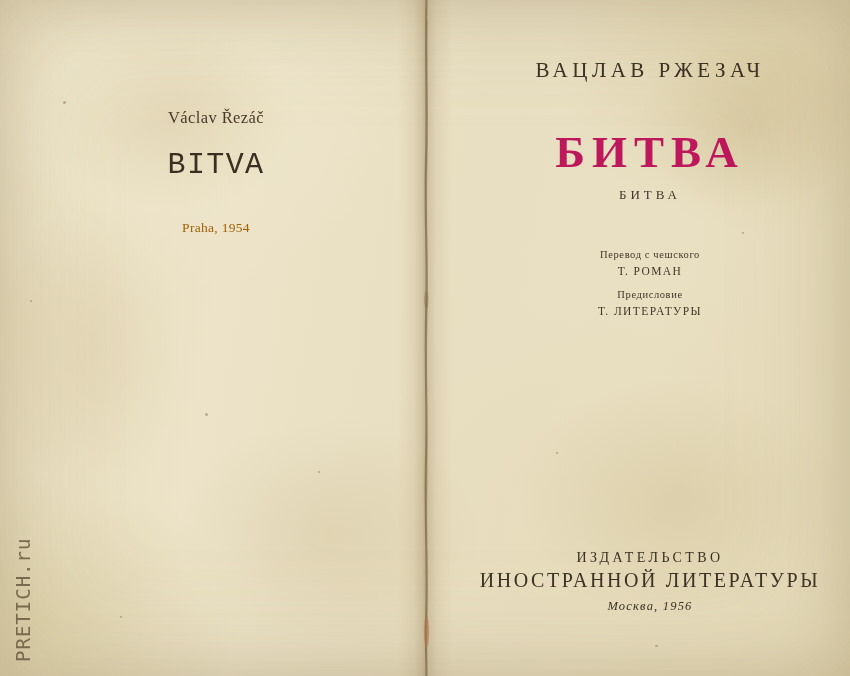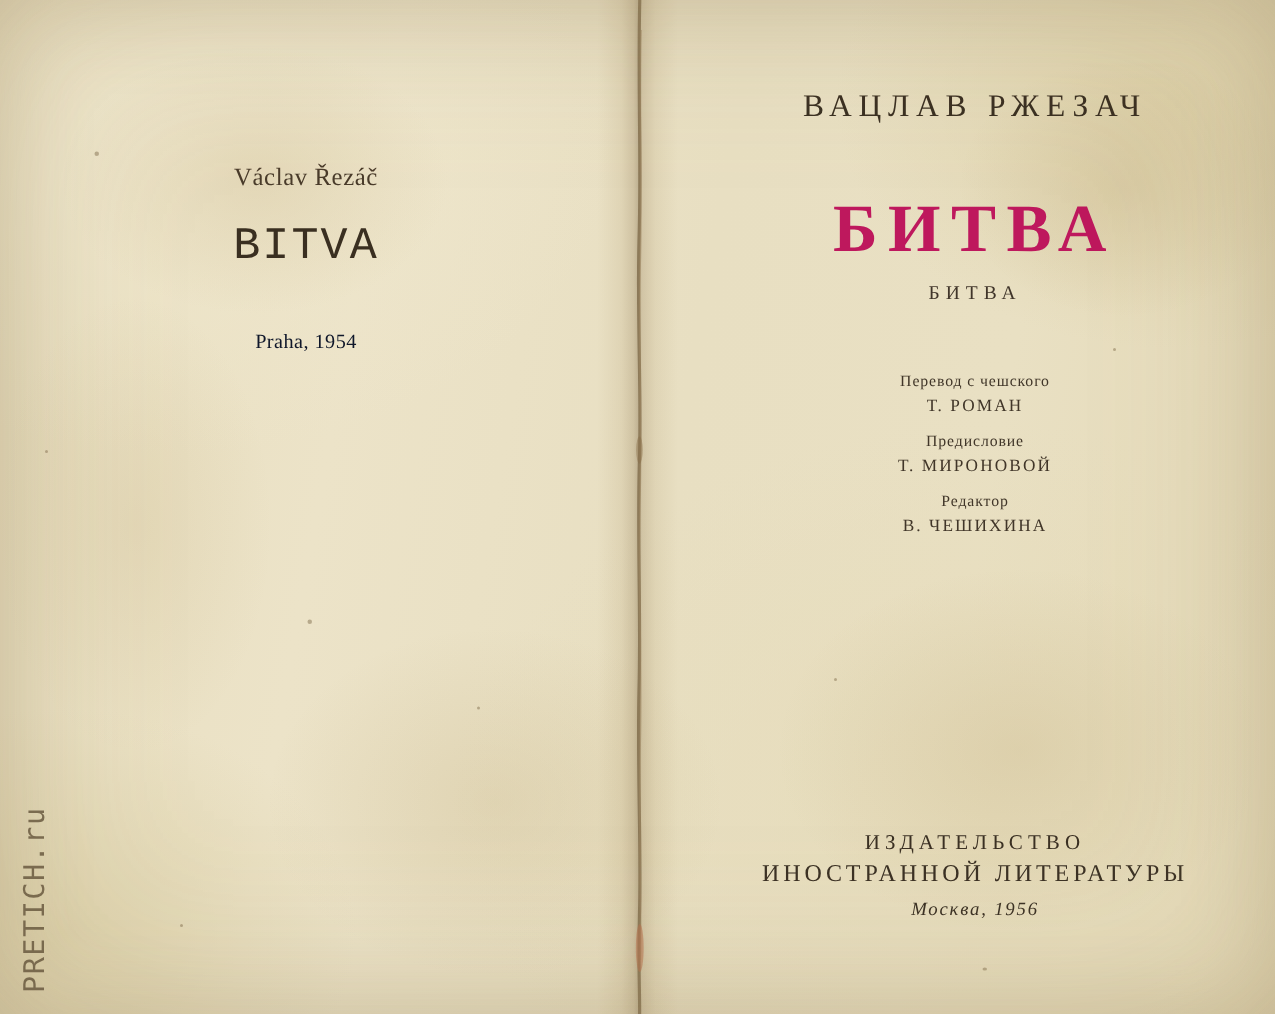--- a/index.html
+++ b/index.html
@@ -84,21 +84,21 @@
     left: 423px;
     width: 7px;
     height: 676px;
     pointer-events: none;
   }
   .spine-line svg { display: block; }
 
   
   .left-page {
     position: absolute;
-    left: 4px;
+    left: 16px;
     top: 0;
     width: 400px;
     height: 676px;
     text-align: center;
   }
   .right-page {
     position: absolute;
     left: 450px;
     top: 0;
     width: 400px;
@@ -122,21 +122,21 @@
     letter-spacing: 1.4px;
     color: #3a2f21;
     font-family: Liberation Mono, monospace;
   }
   .cz-imprint {
     position: absolute;
     left: 0; right: 0;
     top: 220px;
     font-size: 13.5px;
     letter-spacing: 0.3px;
-    color: #0f172a;
+    color: #a16207;
   }
 
   .ru-author {
     position: absolute;
     left: 0; right: 0;
     top: 58px;
     font-size: 21px;
     letter-spacing: 4.5px;
     color: #3a2f21;
   }
@@ -179,21 +179,21 @@
     position: absolute;
     left: 0; right: 0;
     bottom: 62px;
     color: #3b3124;
   }
   .publisher .pub1 {
     font-size: 14px;
     letter-spacing: 3.4px;
   }
   .publisher .pub2 {
-    font-size: 16px;
+    font-size: 20px;
     letter-spacing: 2.6px;
     margin-top: 3px;
   }
   .publisher .pub3 {
     font-size: 12.5px;
     font-style: italic;
     letter-spacing: 1.2px;
     margin-top: 7px;
   }
 
@@ -265,25 +265,21 @@
     <div class="ru-title">БИТВА</div>
     <div class="ru-subtitle">БИТВА</div>
 
     <div class="credits">
       <div class="grp">
         <div class="role">Перевод с чешского</div>
         <div class="name">Т. РОМАН</div>
       </div>
       <div class="grp">
         <div class="role">Предисловие</div>
-        <div class="name">Т. МИРОНОВОЙ</div>
-      </div>
-      <div class="grp">
-        <div class="role">Редактор</div>
-        <div class="name">В. ЧЕШИХИНА</div>
+        <div class="name">Т. ЛИТЕРАТУРЫ</div>
       </div>
     </div>
 
     <div class="publisher">
       <div class="pub1">ИЗДАТЕЛЬСТВО</div>
       <div class="pub2">ИНОСТРАННОЙ ЛИТЕРАТУРЫ</div>
       <div class="pub3">Москва, 1956</div>
     </div>
   </div>
 

